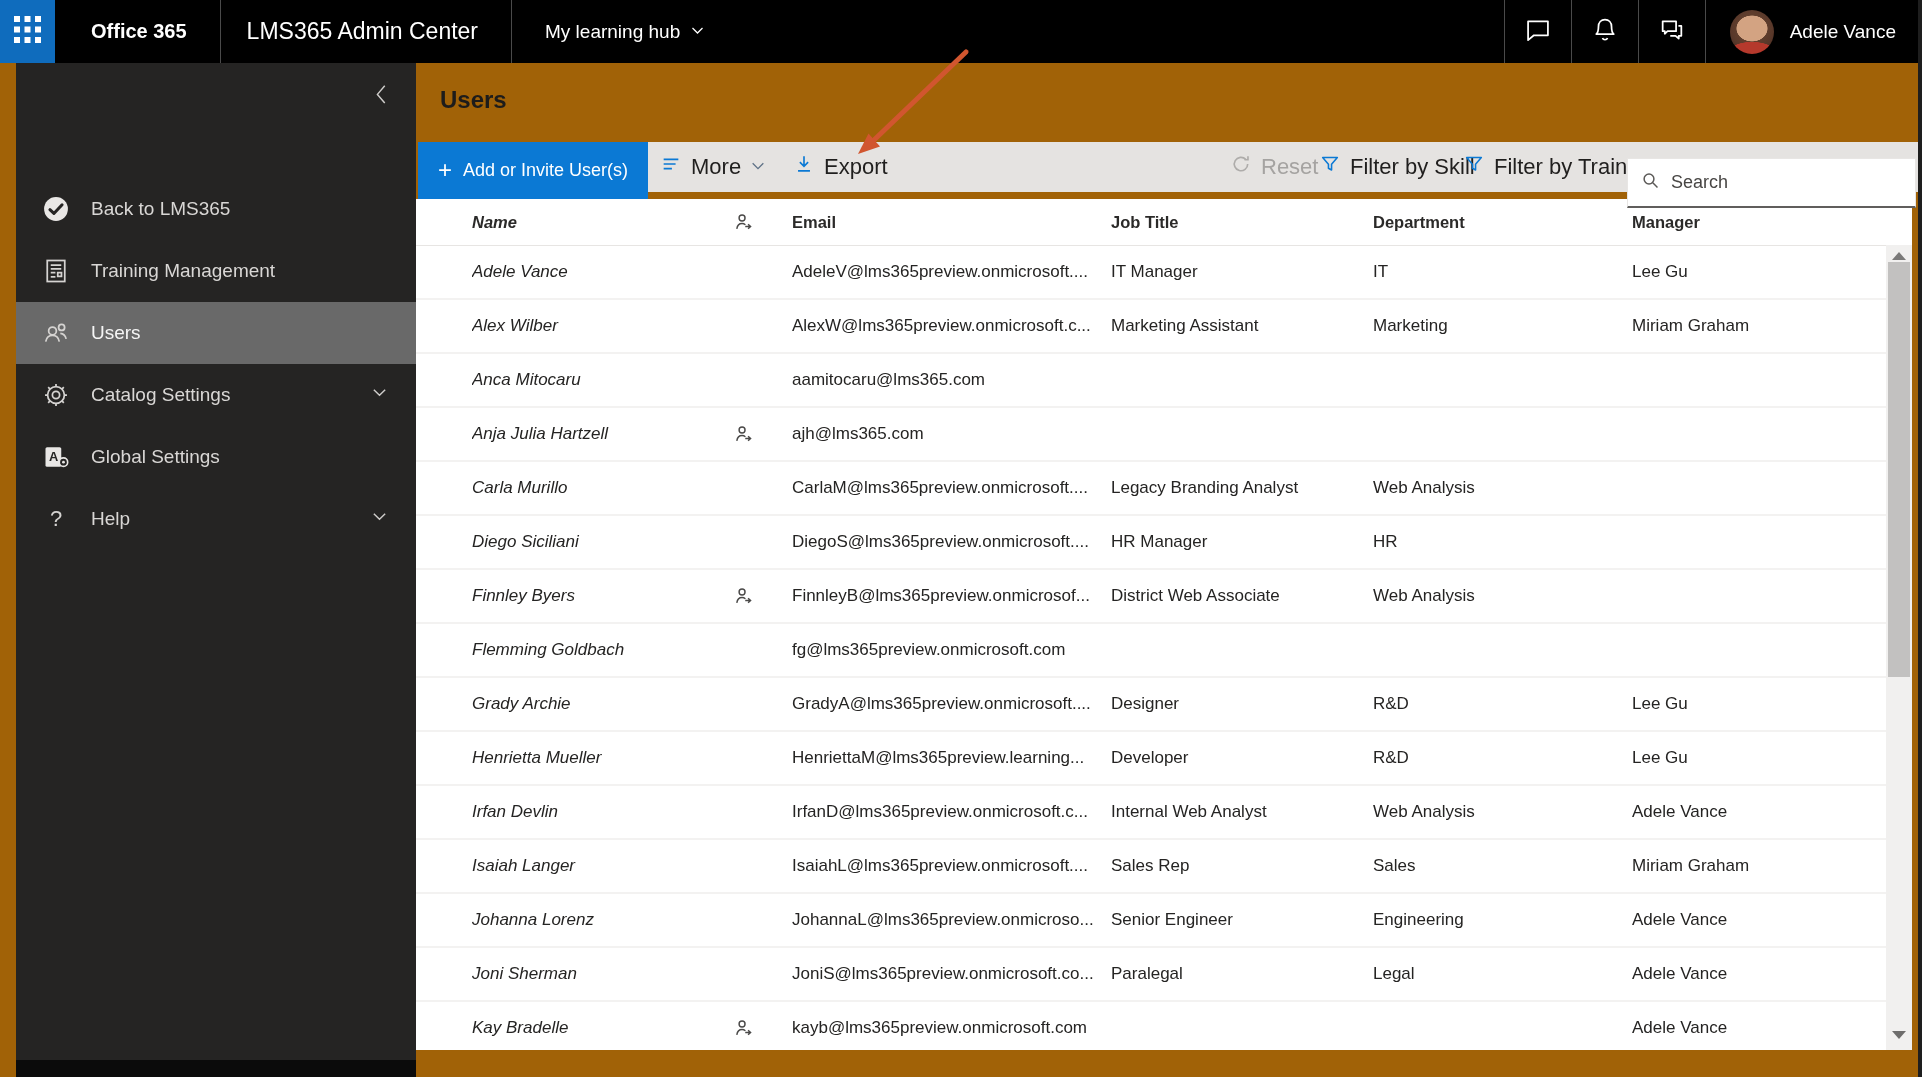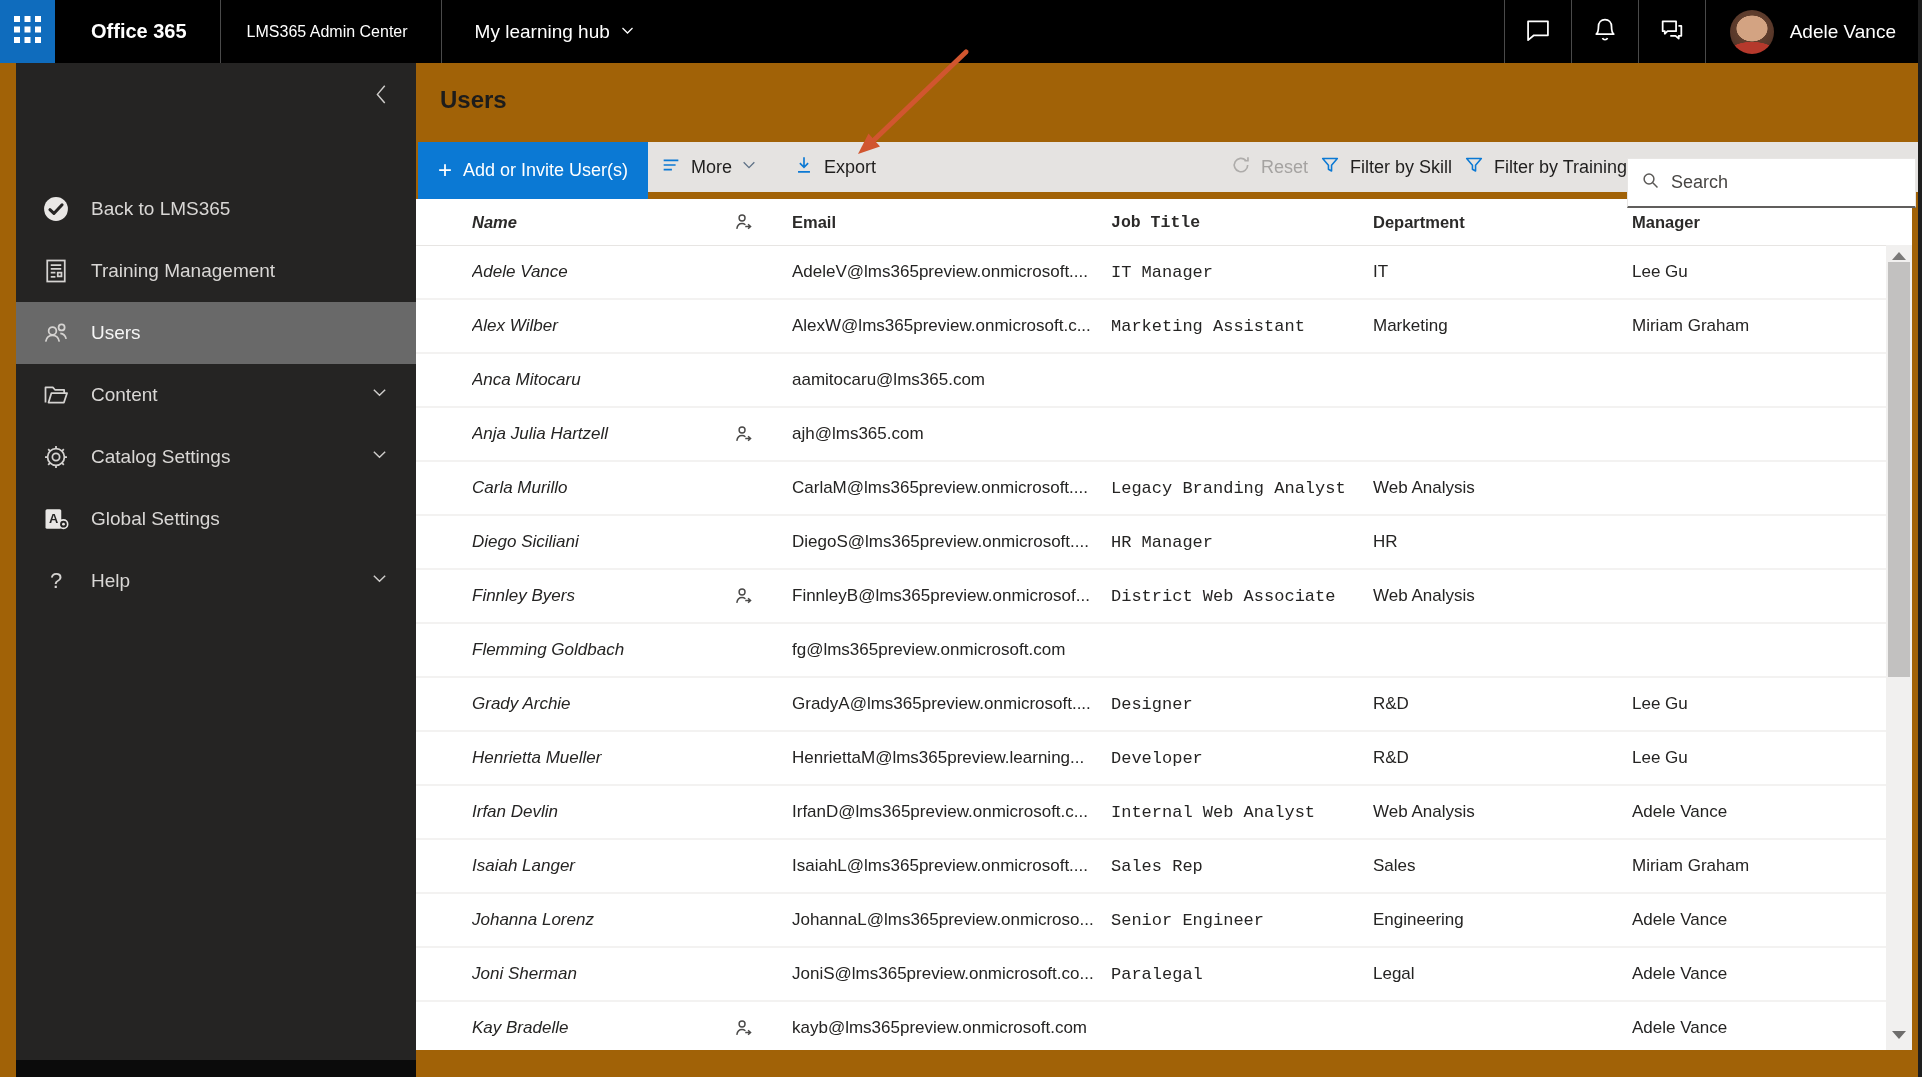--- a/index.html
+++ b/index.html
@@ -6,21 +6,21 @@
   html,body { background:#cfcfcf; }
   body { font-family:"Liberation Sans","DejaVu Sans",sans-serif; }
 
   .screen{ position:relative; width:1922px; height:1077px; background:#a16207; overflow:hidden; }
   .screen::after{ content:""; position:absolute; right:0; top:0; width:4px; height:100%; background:#1e1e1e; z-index:60; }
 
   
   .topbar{ position:absolute; left:0; top:0; width:100%; height:63px; background:#000; display:flex; align-items:center; z-index:40; }
   .waffle{ width:55px; height:63px; background:#0f6cbd; display:flex; align-items:center; justify-content:center; cursor:pointer; flex:0 0 auto; }
   .tb-brand{ color:#fff; font-size:20px; font-weight:600; margin-left:36px; white-space:nowrap; }
-  .tb-admin{ color:#fff; font-size:16px; font-weight:400; white-space:nowrap; }
+  .tb-admin{ color:#fff; font-size:23px; font-weight:400; white-space:nowrap; }
   .tb-div{ width:1px; height:63px; background:#4a4a4a; flex:0 0 auto; }
   .tb-sp33{ width:33px; flex:0 0 auto; } .tb-sp26{ width:26px; flex:0 0 auto; }
   .tb-hub{ display:flex; align-items:center; gap:10px; color:#fff; font-size:19px; white-space:nowrap; cursor:pointer; }
   .tb-hub svg{ width:15px; height:15px; }
   .tb-flex{ flex:1; }
   .tb-iconcell{ width:66px; height:63px; display:flex; align-items:center; justify-content:center; cursor:pointer; flex:0 0 auto; }
   .tb-iconcell svg{ width:28px; height:28px; }
   .tb-account{ display:flex; align-items:center; gap:16px; padding:0 26px 0 24px; cursor:pointer; }
   .avatar{ width:44px; height:44px; border-radius:50%; flex:0 0 auto;
     background:
@@ -44,39 +44,39 @@
   .nav-chevron{ color:#cfcdcb; } .nav-chevron svg{ width:17px; height:17px; }
   .sb-footer{ position:absolute; left:0; bottom:0; width:400px; height:17px; background:#0b0b0b; }
 
   
   .page-title{ position:absolute; left:440px; top:86px; font-size:24px; font-weight:600; color:#1d1c1b; z-index:5; }
   .toolbar{ position:absolute; left:418px; top:142px; width:1504px; height:50px; background:#e5e3e1; z-index:5; }
   .add-btn{ position:absolute; left:0; top:0; width:230px; height:57px; background:#0b79d4; color:#fff;
     display:flex; align-items:center; justify-content:center; gap:11px; font-size:18px; border:none; cursor:pointer; z-index:6;
     font-family:"Liberation Sans","DejaVu Sans",sans-serif; }
   .add-btn .plus{ font-size:24px; font-weight:300; line-height:1; margin-top:-2px; }
-  .cmd{ position:absolute; top:0; height:50px; display:flex; align-items:center; gap:9px; font-size:18px; color:#201f1e; cursor:pointer; white-space:nowrap; }
+  .cmd{ position:absolute; top:0; height:50px; display:flex; align-items:center; gap:9px; font-size:22px; color:#201f1e; cursor:pointer; white-space:nowrap; }
   .cmd svg{ width:22px; height:22px; }
   .cmd .chev svg{ width:16px; height:16px; }
   .cmd.disabled{ color:#a5a3a1; cursor:default; }
   .searchbox{ position:absolute; left:1209px; top:16px; width:289px; height:50px; background:#fff;
     border:1px solid #e8e6e4; border-bottom:2px solid #605e5c; display:flex; align-items:center; padding:0 12px; gap:10px; }
   .searchbox svg{ width:21px; height:21px; flex:0 0 auto; }
   .searchbox input{ border:none; outline:none; font-size:18px; color:#201f1e; width:100%; background:transparent;
     font-family:"Liberation Sans","DejaVu Sans",sans-serif; }
   .searchbox input::placeholder{ color:#484644; opacity:1; }
 
   
   .table-card{ position:absolute; left:407px; top:199px; width:1505px; height:851px; background:#fff; z-index:4; }
   .cell{ position:absolute; top:0; height:100%; display:flex; align-items:center; overflow:hidden; white-space:nowrap; }
   .c-name{ left:65px; width:250px;font-style:italic; }
   .c-guest{ left:318px; width:36px; justify-content:center; }
   .c-guest svg{ width:23px; height:23px; }
   .c-email{ left:385px; width:312px; }
-  .c-job{ left:704px; width:255px;font-family:Liberation Mono, monospace; }
+  .c-job{ left:704px; width:255px; }
   .c-dept{ left:966px; width:252px; }
   .c-mgr{ left:1225px; width:245px; }
   .thead{ position:absolute; left:0; top:0; width:100%; height:47px; border-bottom:1px solid #e7e5e3; font-size:16.5px; font-weight:600; color:#2b2a29; }
   .tbody{ position:absolute; left:0; top:47px; width:100%; bottom:0; overflow:hidden; }
   .trow{ position:relative; height:54px; border-bottom:2px solid #f3f2f1; background:#fff; font-size:17px; color:#252423; cursor:pointer; }
 
   
   .vscroll{ position:absolute; left:1479px; top:46px; width:26px; height:805px; background:#f1f0ef; z-index:7; }
   .vs-up, .vs-down{ position:absolute; left:0; width:26px; height:22px; display:flex; align-items:center; justify-content:center; cursor:pointer; }
   .vs-up{ top:0; } .vs-down{ bottom:4px; }
@@ -192,32 +192,20 @@
               <circle cx="9" cy="10.2" r="3.3"></circle>
               <path d="M3.2 19.4c.6-3.2 2.9-5.3 5.8-5.3s5.2 2.1 5.8 5.3"></path>
               <circle cx="16.8" cy="7.2" r="2.6"></circle>
               <path d="M15.7 12.4c2.5.3 4.4 2.1 5 4.6"></path>
             </svg>
           </span>
           <span class="nav-label">Users</span>
         </div>
         <div class="nav-item">
           <span class="nav-icon">
-            <svg viewBox="0 0 24 24" fill="none" stroke="currentColor" stroke-width="1.5" stroke-linejoin="round">
-              <path d="M3 18.5V5.5h6.3l2 2.2H19v2.6"></path>
-              <path d="M5.6 18.5l2.5-8.2H21.5l-2.7 8.2z"></path>
-            </svg>
-          </span>
-          <span class="nav-label">Content</span>
-          <span class="nav-chevron"><svg viewBox="0 0 24 24" fill="none" stroke="currentColor" stroke-width="2">
-              <path d="M4 8l8 8 8-8"></path>
-            </svg></span>
-        </div>
-        <div class="nav-item">
-          <span class="nav-icon">
             <svg viewBox="0 0 24 24" fill="none" stroke="currentColor" stroke-width="1.5">
               <circle cx="12" cy="12" r="3.1"></circle>
               <circle cx="12" cy="12" r="7.2"></circle>
               <path d="M12 2.6v2.2M12 19.2v2.2M2.6 12h2.2M19.2 12h2.2M5.3 5.3l1.6 1.6M17.1 17.1l1.6 1.6M18.7 5.3l-1.6 1.6M6.9 17.1l-1.6 1.6"></path>
             </svg>
           </span>
           <span class="nav-label">Catalog Settings</span>
           <span class="nav-chevron"><svg viewBox="0 0 24 24" fill="none" stroke="currentColor" stroke-width="2">
               <path d="M4 8l8 8 8-8"></path>
             </svg></span>

